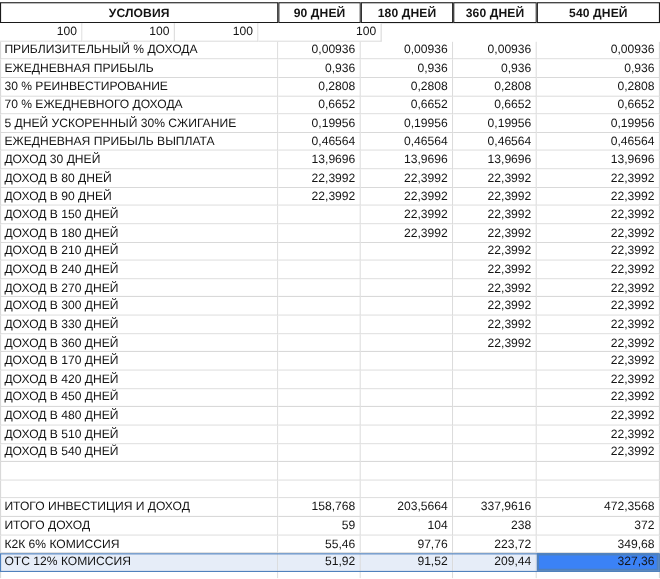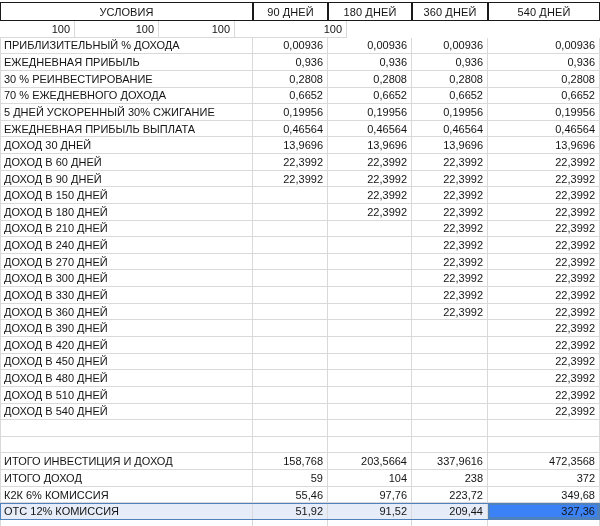--- a/index.html
+++ b/index.html
@@ -14,21 +14,21 @@
   .sheet{
     width:600px;height:526px;overflow:hidden;background:#fff;
     font-family:"Liberation Sans",sans-serif;font-size:11px;color:var(--text);
     padding-top:2px;
   }
   .c0{width:253px}.c1{width:75px}.c2{width:84px}.c3{width:76px}.c4{width:112px}
   .hrow{display:flex;height:19px}
   .hcell{
     border:1.5px solid var(--hborder);
     display:flex;align-items:center;justify-content:center;
-    font-weight:400;background:#fff;overflow:hidden;white-space:nowrap;
+    font-weight:700;background:#fff;overflow:hidden;white-space:nowrap;
     letter-spacing:.1px;
   }
   .body-rows{height:499px;display:grid;grid-template-rows:repeat(30,1fr)}
   .row{display:flex}
   .cell{
     border-right:1px solid var(--grid);
     border-bottom:1px solid var(--grid);
     display:flex;align-items:center;overflow:hidden;white-space:nowrap;
     background:#fff;
   }
@@ -102,21 +102,21 @@
         <div class="cell num c4">0,46564</div>
       </div>
       <div class="row">
         <div class="cell label c0">ДОХОД 30 ДНЕЙ</div>
         <div class="cell num c1">13,9696</div>
         <div class="cell num c2">13,9696</div>
         <div class="cell num c3">13,9696</div>
         <div class="cell num c4">13,9696</div>
       </div>
       <div class="row">
-        <div class="cell label c0">ДОХОД В 60 ДНЕЙ</div>
+        <div class="cell label c0">ДОХОД В 80 ДНЕЙ</div>
         <div class="cell num c1">22,3992</div>
         <div class="cell num c2">22,3992</div>
         <div class="cell num c3">22,3992</div>
         <div class="cell num c4">22,3992</div>
       </div>
       <div class="row">
         <div class="cell label c0">ДОХОД В 90 ДНЕЙ</div>
         <div class="cell num c1">22,3992</div>
         <div class="cell num c2">22,3992</div>
         <div class="cell num c3">22,3992</div>
@@ -172,21 +172,21 @@
         <div class="cell num c4">22,3992</div>
       </div>
       <div class="row">
         <div class="cell label c0">ДОХОД В 360 ДНЕЙ</div>
         <div class="cell num c1"></div>
         <div class="cell num c2"></div>
         <div class="cell num c3">22,3992</div>
         <div class="cell num c4">22,3992</div>
       </div>
       <div class="row">
-        <div class="cell label c0">ДОХОД В 390 ДНЕЙ</div>
+        <div class="cell label c0">ДОХОД В 170 ДНЕЙ</div>
         <div class="cell num c1"></div>
         <div class="cell num c2"></div>
         <div class="cell num c3"></div>
         <div class="cell num c4">22,3992</div>
       </div>
       <div class="row">
         <div class="cell label c0">ДОХОД В 420 ДНЕЙ</div>
         <div class="cell num c1"></div>
         <div class="cell num c2"></div>
         <div class="cell num c3"></div>

